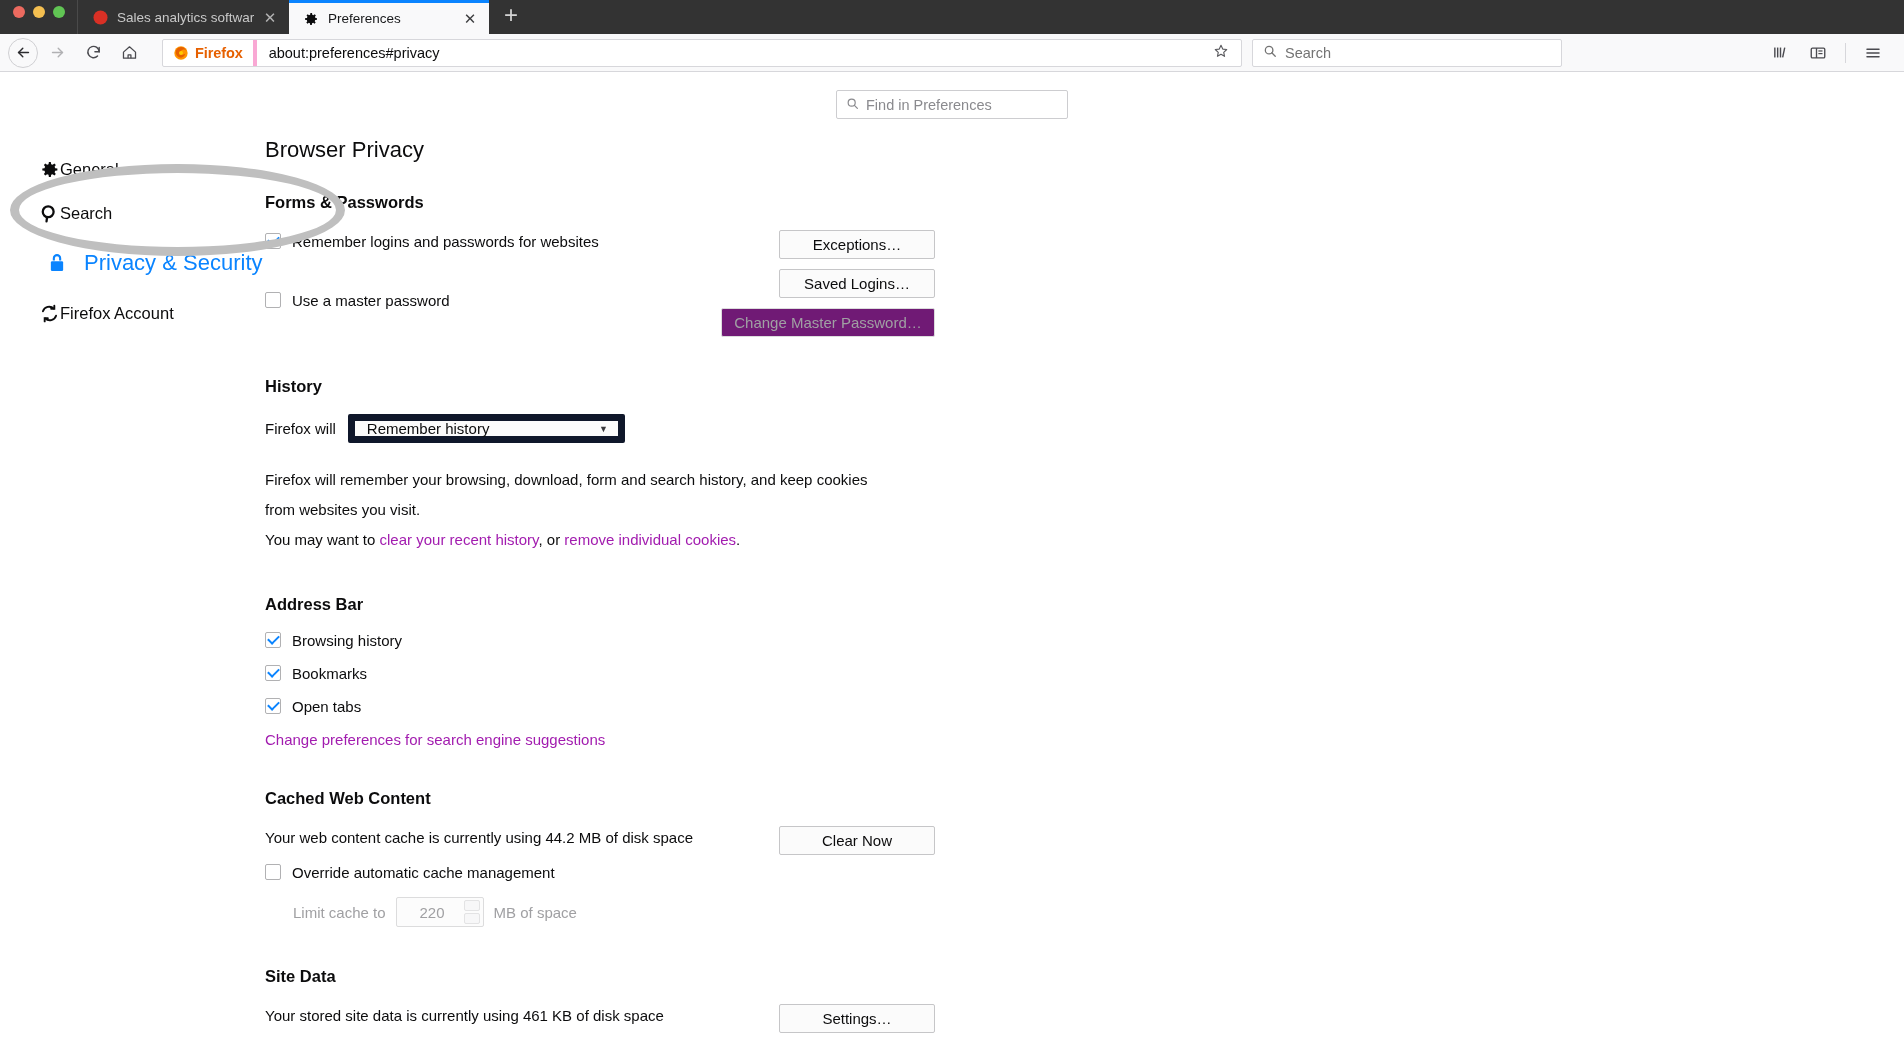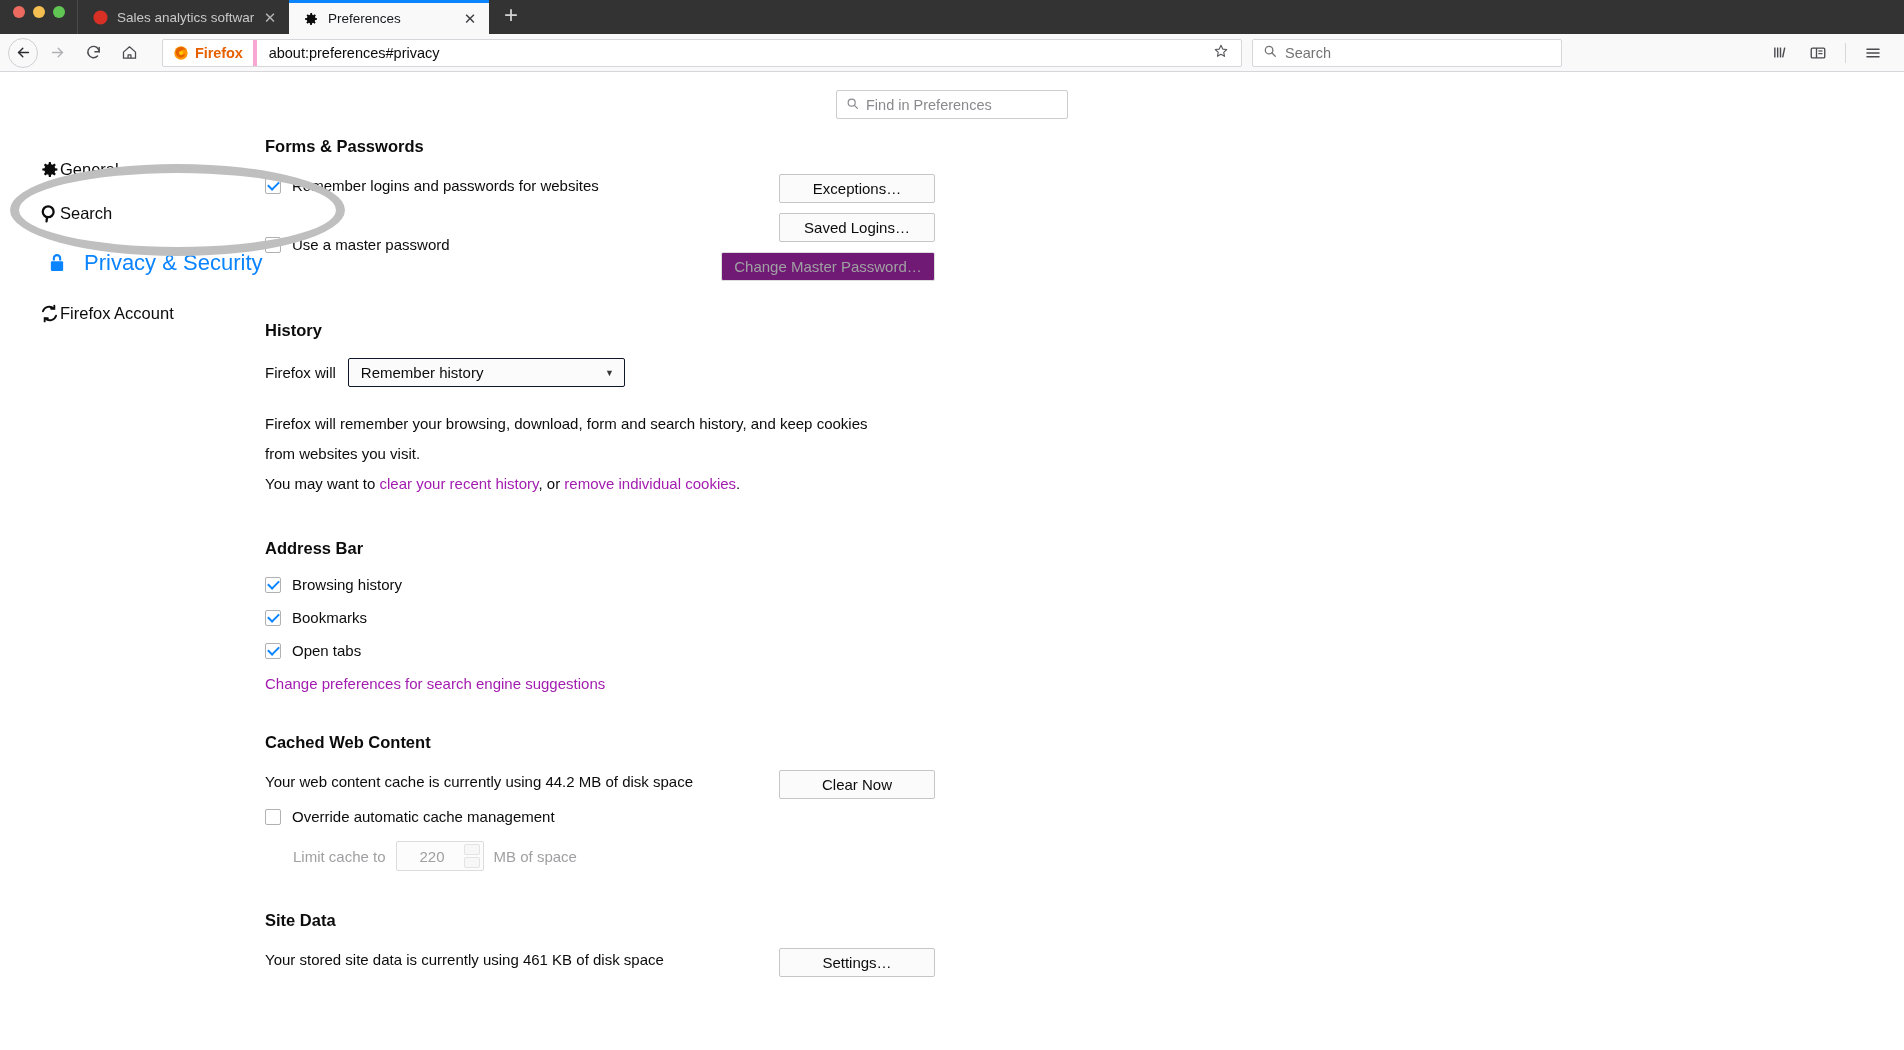--- a/index.html
+++ b/index.html
@@ -170,21 +170,21 @@
   }
 
   
   .content { flex: 1; padding-left: 2px; padding-top: 6px; }
   .page-title { font-size: 22px; color: #0c0c0d; font-weight: 400; margin-bottom: 30px; }
   h2.sect { font-size: 16.5px; font-weight: 700; color: #0c0c0d; margin: 0 0 18px 0; }
   .section { margin-bottom: 40px; width: 670px; }
   .row-sb { display: flex; align-items: flex-start; justify-content: space-between; }
   .lcol { padding-top: 3px; }
 
-  .chk { display: flex; align-items: flex-end; gap: 11px; margin-bottom: 16px; }
+  .chk { display: flex; align-items: flex-start; gap: 11px; margin-bottom: 16px; }
   .box {
     width: 16px; height: 16px; flex: 0 0 16px;
     border: 1px solid #b1b1b3; border-radius: 2px; background: #fff;
     display: flex; align-items: center; justify-content: center;
   }
   .box.checked { border-color: #b1b1b3; }
   .box.checked::after {
     content: "";
     width: 9px; height: 5px;
     border-left: 2px solid #0a84ff;
@@ -204,21 +204,21 @@
   }
   .btn.wide { min-width: 214px; }
   .btn.disabled { color: #a0a0a3; border-color: #dcdcdd; background: #701a75; }
 
   .btncol { display: flex; flex-direction: column; gap: 10px; align-items: flex-end; }
 
   .selectrow { display: flex; align-items: center; gap: 12px; margin-bottom: 22px; }
   .selectrow .pre { font-size: 15px; color: #0c0c0d; }
   .select {
     width: 277px; height: 29px;
-    border: 1px solid #0f172a; border-radius: 2px;
+    border: 7px solid #0f172a; border-radius: 2px;
     background: #fbfbfb;
     display: flex; align-items: center; justify-content: space-between;
     padding: 0 10px 0 12px;
     font-size: 15px; color: #0c0c0d;
   }
   .caret { font-size: 9px; color: #3a3a3d; }
 
   .para { font-size: 15px; color: #0c0c0d; line-height: 30px; }
   a.link { color: #a21caf; text-decoration: none; }
 
@@ -415,20 +415,21 @@
         </span>
         <span>Firefox Account</span>
       </div>
 
       <div class="ellipse"></div>
 
     </div>
 
     <div class="content">
 
+      <div class="page-title">Browser Privacy</div>
 
       <div class="section">
         <h2 class="sect">Forms &amp; Passwords</h2>
         <div class="row-sb">
           <div class="lcol">
             <div class="chk">
               <span class="box checked"></span>
               <span class="lbl">Remember logins and passwords for websites</span>
             </div>
             <div class="chk" style="margin-top:42px">

